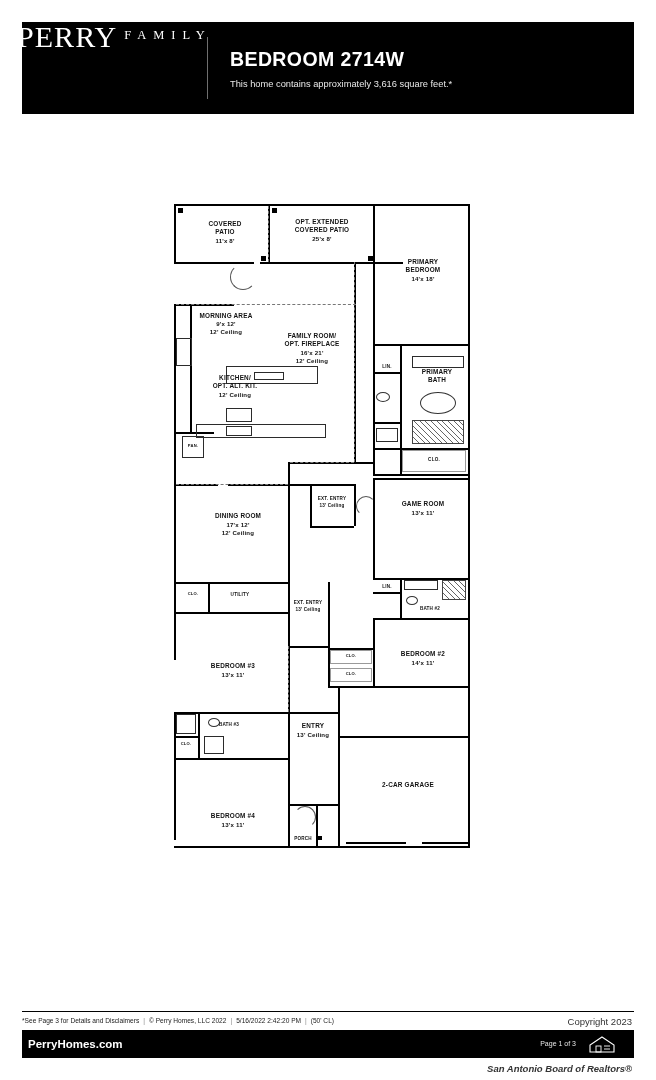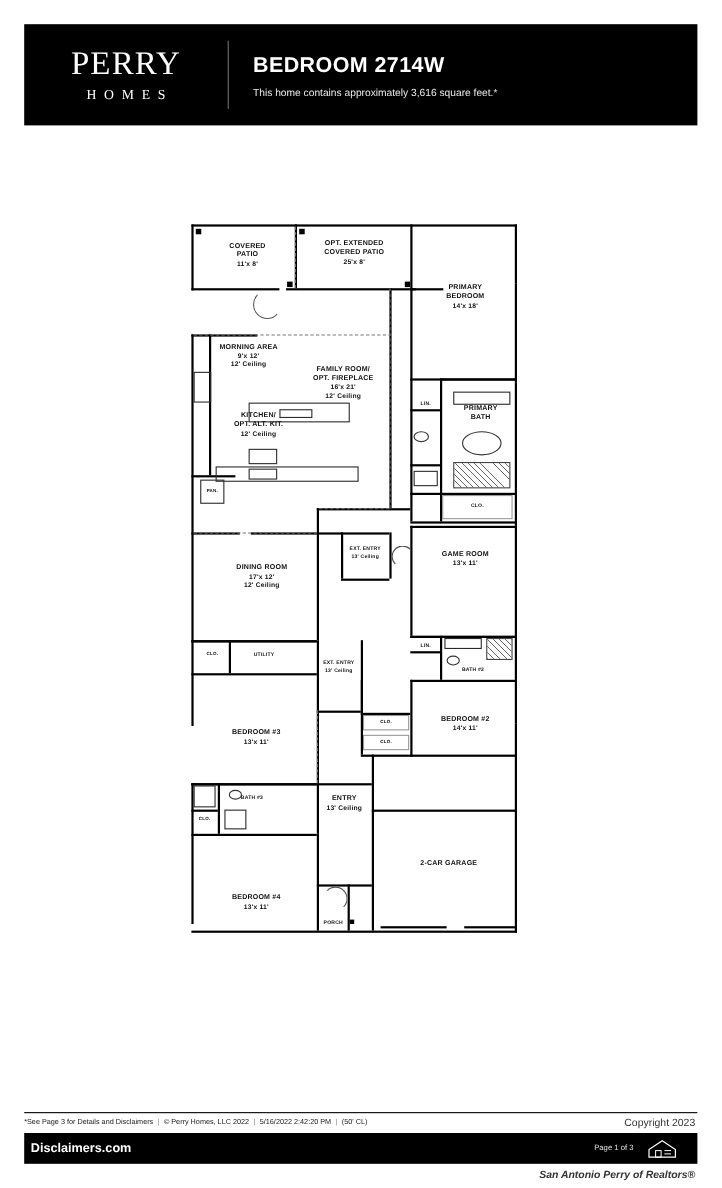--- a/index.html
+++ b/index.html
@@ -1,20 +1,20 @@
 <!DOCTYPE html>
 <html><head>
 <meta charset="utf-8">
 <style>
   html,body{margin:0;padding:0;background:#ffffff;}
   body{width:656px;height:1080px;position:relative;font-family:"Liberation Sans",sans-serif;color:#111;overflow:hidden;}
 
   
   .header{position:absolute;left:22px;top:22px;width:612px;height:92px;background:#000;color:#fff;box-sizing:border-box;display:flex;align-items:center;}
-  .brand{width:185px;height:92px;display:flex;flex-direction:column;align-items:center;justify-content:center;}
+  .brand{width:185px;height:92px;display:flex;flex-direction:row;align-items:flex-start;justify-content:center;}
   .brand-name{font-family:"Liberation Serif",serif;font-size:30px;letter-spacing:1px;line-height:1;}
   .brand-sub{font-family:"Liberation Serif",serif;font-size:12.5px;letter-spacing:7px;margin-top:6px;margin-left:7px;}
   .vrule{width:1px;height:62px;background:#6f6f6f;}
   .head-text{padding-left:22px;}
   .design-title{font-size:19.5px;font-weight:bold;letter-spacing:.4px;}
   .design-sub{font-size:9.3px;margin-top:8px;color:#e8e8e8;}
 
   
   .footer-rule{position:absolute;left:22px;top:1011px;width:612px;height:1px;background:#000;}
   .footer{position:absolute;left:22px;top:1012px;width:612px;height:46px;}
@@ -46,21 +46,21 @@
   .oval{position:absolute;border:1.4px solid #333;border-radius:50%;box-sizing:border-box;}
   .hatch{position:absolute;box-sizing:border-box;border:1px solid #444;
     background:repeating-linear-gradient(45deg,#666 0,#666 .6px,transparent .6px,transparent 4px);}
 </style>
 </head>
 <body>
 
 <div class="header">
   <div class="brand">
     <div class="brand-name">PERRY</div>
-    <div class="brand-sub">HOMES</div>
+    <div class="brand-sub">FAMILY</div>
   </div>
   <div class="vrule"></div>
   <div class="head-text">
     <div class="design-title">BEDROOM 2714W</div>
     <div class="design-sub">This home contains approximately 3,616 square feet.*</div>
   </div>
 </div>
 
 <div class="plan">
 
@@ -281,25 +281,25 @@
   <div class="footer-top">
     <span>*See Page 3 for Details and Disclaimers</span>
     <span class="sep">|</span>
     <span>© Perry Homes, LLC 2022</span>
     <span class="sep">|</span>
     <span>5/16/2022 2:42:20 PM</span>
     <span class="sep">|</span>
     <span>(50' CL)</span>
   </div>
   <div class="footer-bar">
-    <span class="footer-url">Disclaimers.com</span>
+    <span class="footer-url">PerryHomes.com</span>
     <span class="footer-page">Page 1 of 3</span>
     <svg class="ghs" viewBox="0 0 36 20">
       <polygon points="18,3 30,11 30,18 6,18 6,11" fill="none" stroke="#ffffff" stroke-width="1.1"></polygon>
       <rect x="12" y="12" width="5" height="6" fill="none" stroke="#ffffff" stroke-width="0.9"></rect>
       <line x1="20" y1="12" x2="26" y2="12" stroke="#ffffff" stroke-width="0.9"></line>
       <line x1="20" y1="15" x2="26" y2="15" stroke="#ffffff" stroke-width="0.9"></line>
     </svg>
   </div>
 </div>
 
 <div class="copyright">Copyright 2023</div>
-<div class="realtors">San Antonio Perry of Realtors®</div>
+<div class="realtors">San Antonio Board of Realtors®</div>
 
 </body></html>

